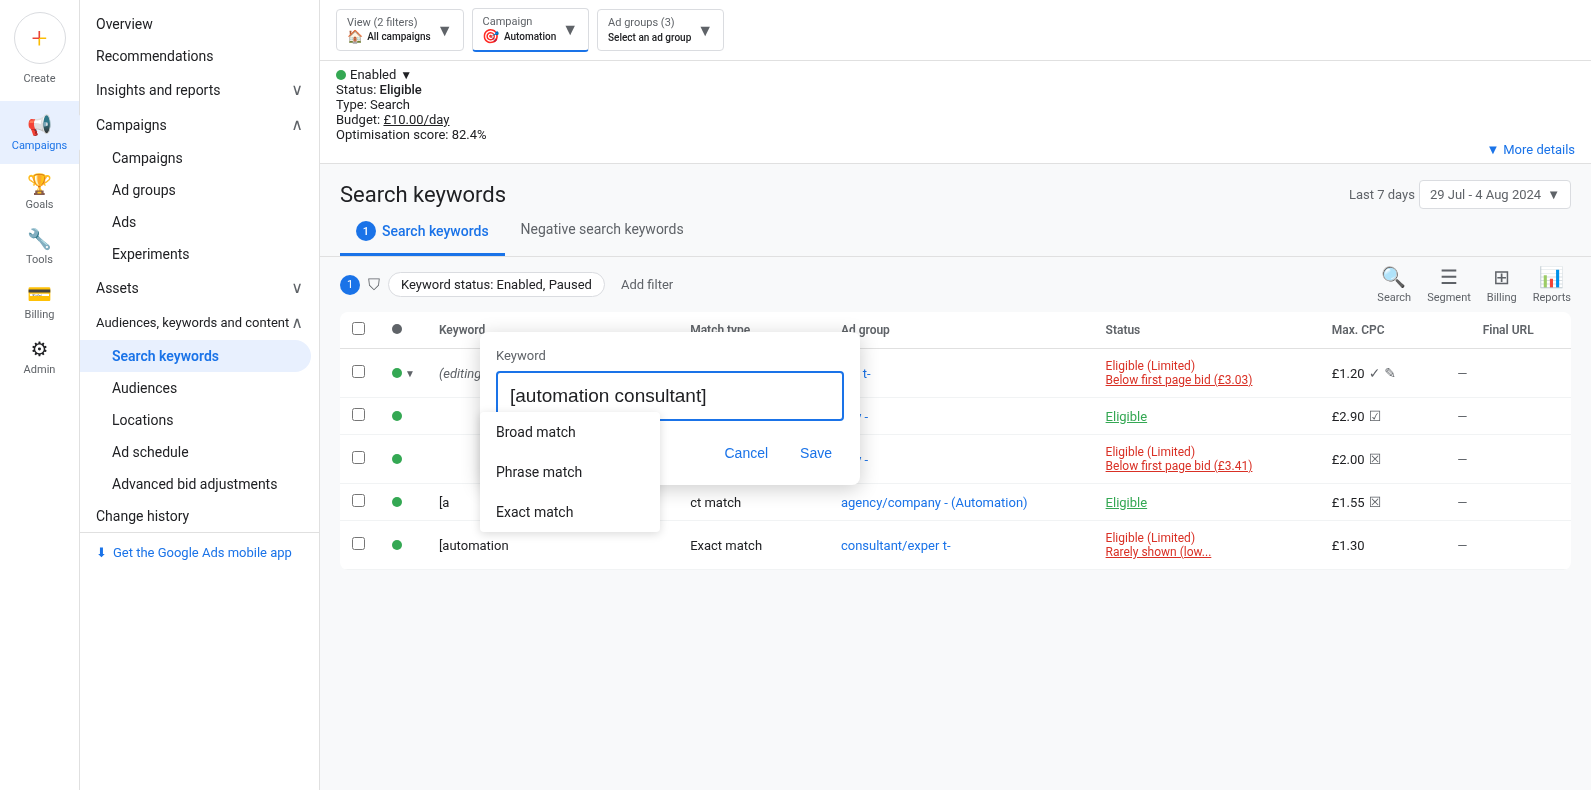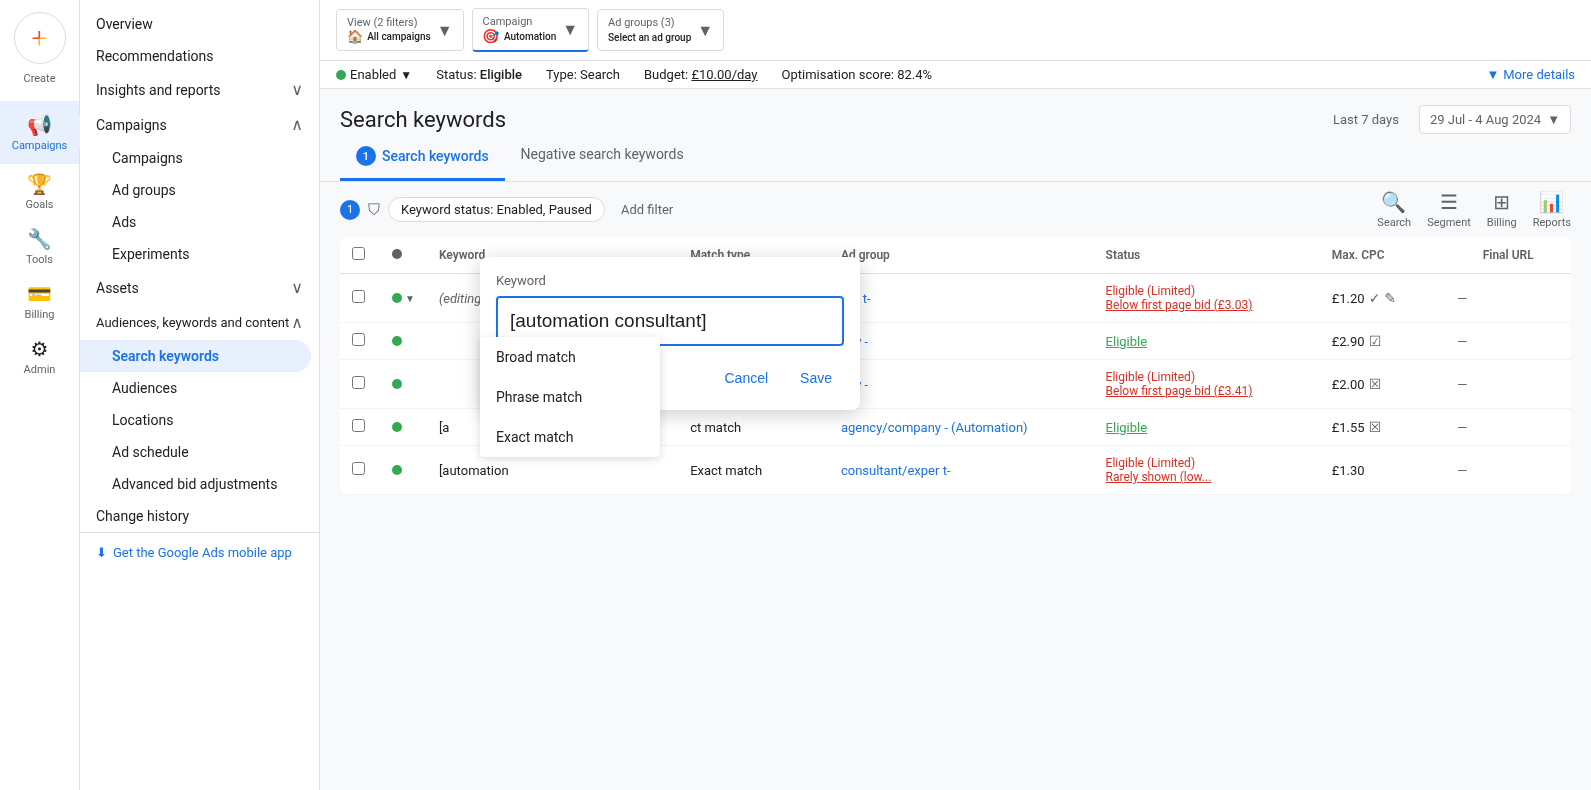--- a/index.html
+++ b/index.html
@@ -27,32 +27,32 @@
 
     
     .top-filter-bar { background: #fff; padding: 8px 16px; display: flex; align-items: center; gap: 8px; border-bottom: 1px solid #e0e0e0; flex-shrink: 0; }
     .filter-dropdown { border: 1px solid #dadce0; border-radius: 4px; padding: 6px 10px; display: flex; align-items: center; gap: 6px; cursor: pointer; font-size: 13px; background: #fff; }
     .filter-dropdown.campaign { border-bottom: 2px solid #1a73e8; }
     .filter-label-small { font-size: 11px; color: #5f6368; display: block; }
     .filter-value { font-size: 10px; font-weight: 500; }
     .dropdown-arrow { color: #5f6368; font-size: 16px; }
 
     
-    .status-bar { background: #fff; padding: 6px 16px; display: flex; align-items: center; gap: 24px; border-bottom: 1px solid #e0e0e0; flex-shrink: 0; font-size: 13px; }
+    .status-bar { background: #fff; padding: 6px 16px; display: flex; align-items: flex-start; gap: 0; border-bottom: 1px solid #e0e0e0; flex-shrink: 0; font-size: 13px; flex-direction: column; }
     .status-enabled { display: flex; align-items: center; gap: 4px; color: #202124; }
     .green-dot { width: 10px; height: 10px; border-radius: 50%; background: #34a853; display: inline-block; }
     .status-item { color: #5f6368; }
     .status-item span { color: #202124; }
     .opt-score { color: #1a73e8; }
     .more-details { color: #1a73e8; display: flex; align-items: center; gap: 4px; cursor: pointer; margin-left: auto; }
 
     
     .page-header { padding: 16px 20px 0; display: flex; align-items: center; justify-content: space-between; background: #f8f9fa; flex-shrink: 0; }
     .page-title { font-size: 22px; font-weight: 400; color: #202124; }
-    .date-range { display: flex; align-items: center; gap: 20px; font-size: 13px; color: #5f6368; }
+    .date-range { display: flex; align-items: center; gap: 4px; font-size: 13px; color: #5f6368; }
     .date-picker { border: 1px solid #dadce0; border-radius: 4px; padding: 6px 10px; display: flex; align-items: center; gap: 6px; cursor: pointer; background: #fff; }
 
     
     .tabs-bar { padding: 0 20px; background: #f8f9fa; border-bottom: 1px solid #e0e0e0; display: flex; gap: 0; flex-shrink: 0; position: relative; }
     .tab { padding: 12px 16px; font-size: 14px; cursor: pointer; color: #5f6368; border-bottom: 3px solid transparent; }
     .tab.active { color: #1a73e8; border-bottom: 3px solid #1a73e8; font-weight: 500; }
 
     
     .filter-actions-bar { padding: 8px 20px; background: #f8f9fa; display: flex; align-items: center; gap: 8px; flex-shrink: 0; }
     .notification-badge { background: #1a73e8; color: #fff; border-radius: 50%; width: 20px; height: 20px; font-size: 11px; display: flex; align-items: center; justify-content: center; }

